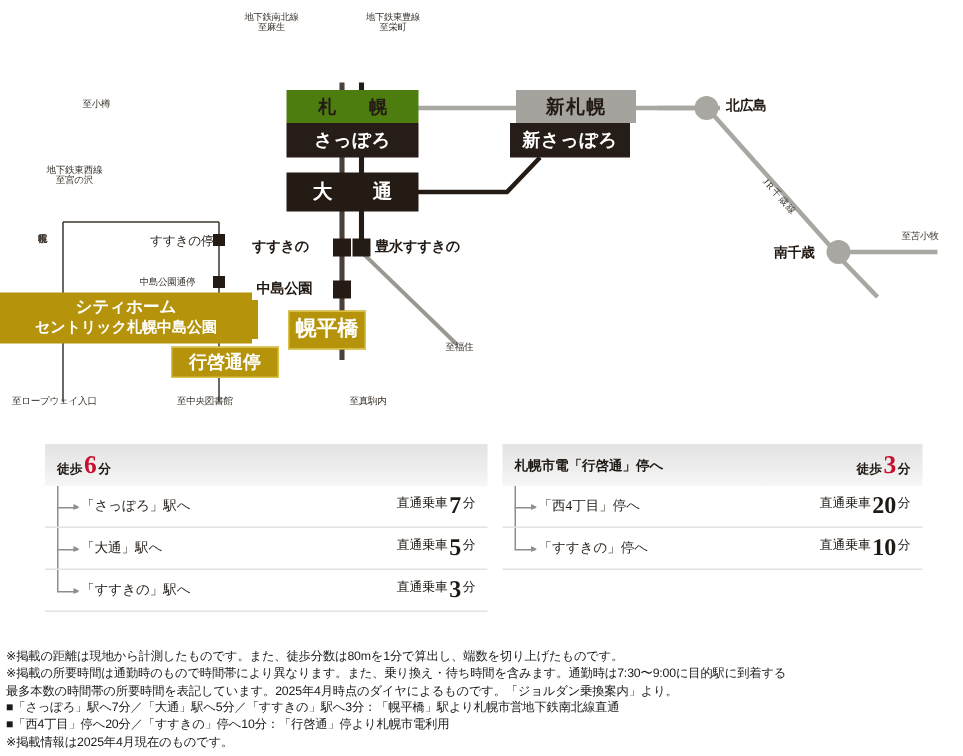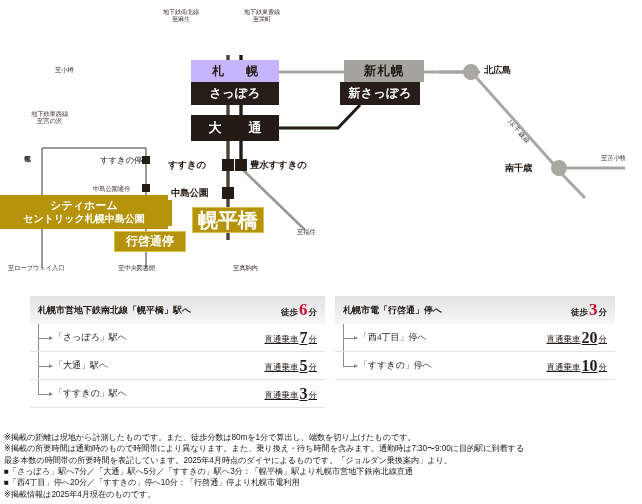--- a/index.html
+++ b/index.html
@@ -26,21 +26,21 @@
   }
   .tiny{font-size:6.2px;color:#3b332c;}
   .tiny2{font-size:6.4px;color:#3b332c;}
   .small{font-size:8.5px;}
   .mid{font-size:9.5px;font-weight:bold;}
   .stnname{font-size:9.2px;font-weight:bold;text-align:right;}
 
   
   .plate{position:absolute;display:flex;align-items:center;justify-content:center;}
   .plate-top{
-    background:#c4b5fd;color:#241b15;
+    background:#4d7c0f;color:#241b15;
     font-size:12px;font-weight:bold;letter-spacing:5px;
     text-indent:5px;
   }
   .plate-bot{
     background:#261d18;color:#ffffff;
     font-size:12px;font-weight:bold;letter-spacing:0.5px;
   }
   .plate-dark{
     background:#241b15;color:#ffffff;
     font-size:13px;font-weight:bold;letter-spacing:7px;text-indent:7px;
@@ -77,21 +77,21 @@
   .t-head .walk{font-size:8.5px;font-weight:bold;display:flex;align-items:baseline;}
   .t-head .walk .num{font-size:17px;color:#c8102e;font-weight:bold;
     font-family:"Liberation Serif","DejaVu Serif",serif;padding:0 1px;line-height:1;}
   .t-row{
     height:28px;display:flex;align-items:center;
     border-bottom:1px solid #e2e2e2;
     padding:0 8px 0 24px;box-sizing:border-box;
     justify-content:space-between;
     font-size:9px;color:#201a15;position:relative;
   }
-  .t-row .ride{font-size:8.5px;display:flex;align-items:flex-end;text-decoration:underline;}
+  .t-row .ride{font-size:8.5px;display:flex;align-items:flex-start;}
   .t-row .ride .num{font-size:16px;font-weight:bold;padding:0 1px;line-height:1;}
   .t-row .arrow{position:absolute;left:8px;top:50%;width:14px;height:1px;background:#8d8d8d;}
   .t-row .arrow:after{
     content:"";position:absolute;right:-1px;top:-2px;
     border-left:4px solid #8d8d8d;border-top:2.5px solid transparent;border-bottom:2.5px solid transparent;
   }
   .tbl .bracket{position:absolute;left:8px;top:28px;width:1px;background:#8d8d8d;}
 
   
   #notes{
@@ -183,21 +183,21 @@
 
   <div class="plate plate-bot" style="left:191px;top:82px;width:88px;height:23px;">さっぽろ</div>
   <div class="plate plate-bot" style="left:340px;top:82px;width:80px;height:23px;font-size:12px;">新さっぽろ</div>
 
   <div class="plate plate-dark" style="left:191px;top:115px;width:88px;height:26px;">大　通</div>
 
   <div class="lbl stnname" style="left:484px;top:65px;">北広島</div>
 
   <div class="lbl tiny" style="left:512px;top:118px;transform:rotate(48deg);transform-origin:left top;letter-spacing:1px;">JR千歳線</div>
 
-  <div class="lbl stnname" style="left:505px;top:163px;">南千歳</div>
+  <div class="lbl stnname" style="left:516px;top:163px;">南千歳</div>
   <div class="lbl tiny2" style="left:601px;top:154px;">至苫小牧</div>
 
 
   <div class="lbl vert" style="left:24px;top:150px;">札幌市電</div>
 
   <div class="lbl small" style="left:100px;top:156px;">すすきの停</div>
   <div class="sq" style="left:142px;top:156px;width:8px;height:8px;"></div>
 
   <div class="lbl tiny2" style="left:93px;top:185px;">中島公園通停</div>
   <div class="sq" style="left:142px;top:184px;width:8px;height:8px;"></div>
@@ -212,33 +212,32 @@
 
   <div class="gold-box plain" style="left:0px;top:195px;width:168px;height:34px;flex-direction:column;font-size:11px;">
     <span>シティホーム</span>
     <span style="font-size:10px;">セントリック札幌中島公園</span>
   </div>
 
   <div style="position:absolute;left:166px;top:200px;width:6px;height:26px;background:#b5930a;"></div>
 
   <div class="gold-box" style="left:114px;top:231px;width:72px;height:21px;font-size:12px;">行啓通停</div>
 
-  <div class="gold-box" style="left:192px;top:207px;width:72px;height:26px;font-size:20px;">幌平橋</div>
+  <div class="gold-box" style="left:192px;top:207px;width:52px;height:26px;font-size:14px;">幌平橋</div>
 
   <div class="lbl tiny2" style="left:8px;top:264px;">至ロープウェイ入口</div>
   <div class="lbl tiny2" style="left:118px;top:264px;">至中央図書館</div>
   <div class="lbl tiny2" style="left:233px;top:264px;">至真駒内</div>
   <div class="lbl tiny2" style="left:297px;top:228px;">至福住</div>
 </div>
 
 <div id="tables">
 
   <div class="tbl left">
     <div class="t-head">
-      <span>札幌市営地下鉄南北線「幌平橋」駅へ</span>
       <span class="walk">
         <span>徒歩</span>
         <span class="num">6</span>
         <span>分</span>
       </span>
     </div>
     <div class="bracket" style="height:70px;"></div>
     <div class="t-row">
       <span class="arrow"></span>
       <span>「さっぽろ」駅へ</span>

